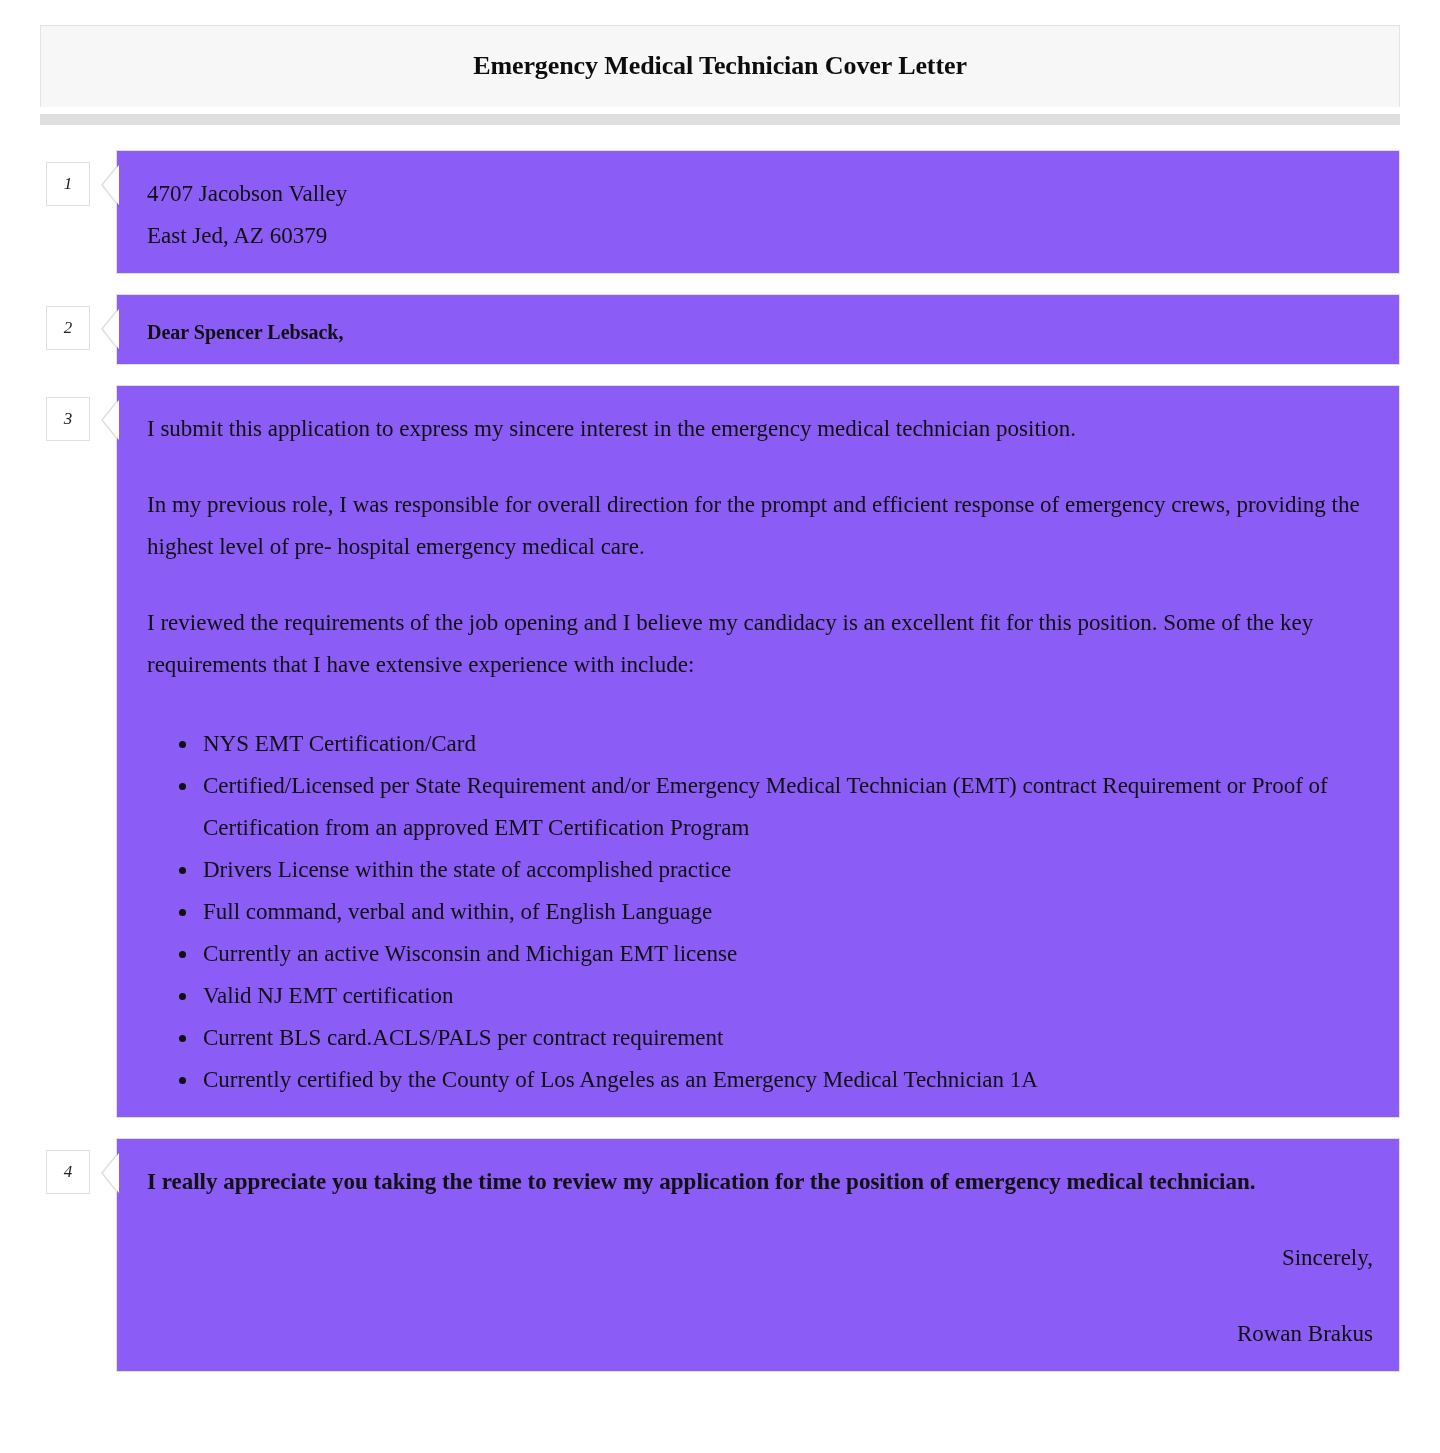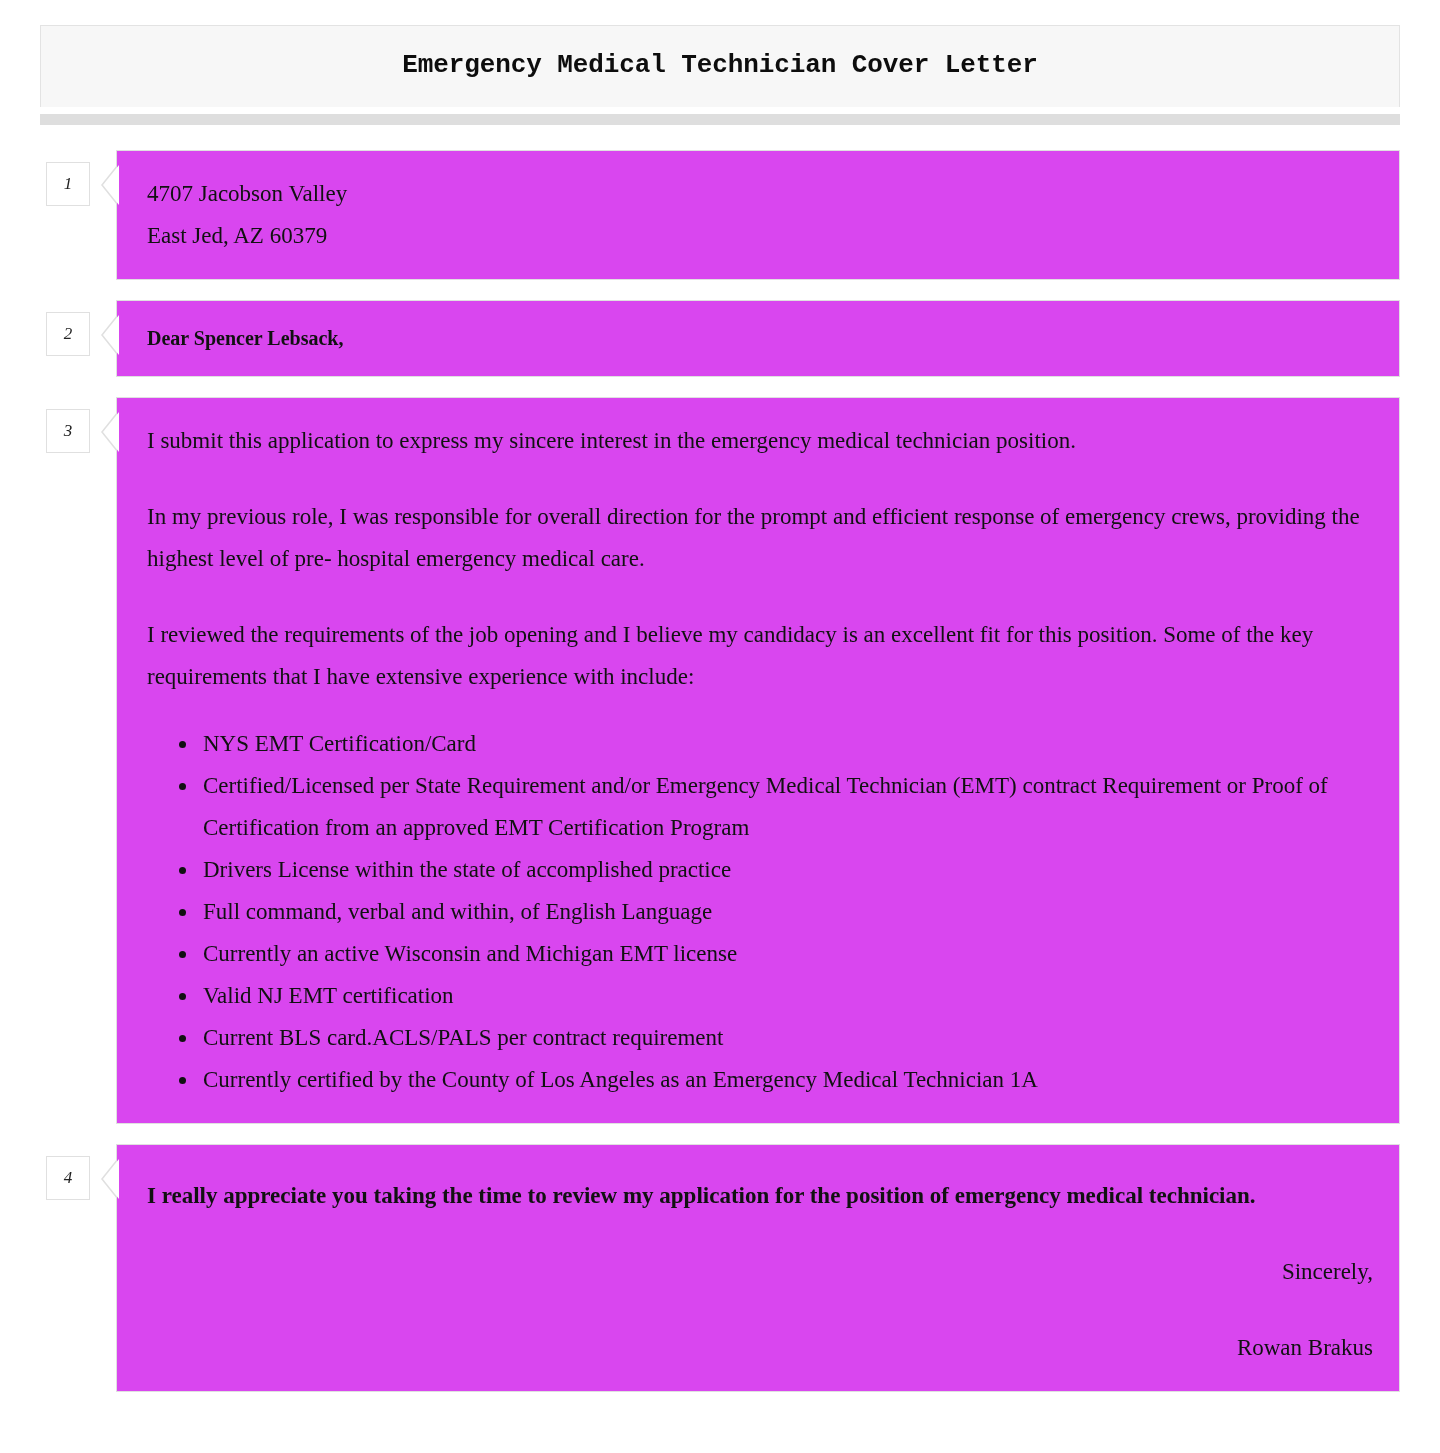--- a/index.html
+++ b/index.html
@@ -29,21 +29,21 @@
     top: 25px;
     width: 1360px;
     box-sizing: border-box;
     background: #f7f7f7;
     border: 1px solid #e3e3e3;
     border-bottom: 0;
     padding: 24px 20px 26px 20px;
     text-align: center;
   }
   .header-title {
-    font-family: Liberation Mono, monospace;
+    font-family: Liberation Serif, serif;
     font-weight: bold;
     font-size: 26px;
     line-height: 1.2;
     color: #0d0d0d;
     letter-spacing: -0.1px;
   }
   .header-rule {
     position: absolute;
     left: 40px;
     top: 114px;
@@ -83,23 +83,23 @@
     text-align: center;
     color: #222222;
     z-index: 3;
   }
 
   .bubble {
     position: relative;
     margin-left: 116px;
     margin-right: 40px;
     box-sizing: border-box;
-    background: #d946ef;
+    background: #8b5cf6;
     border: 1px solid #e0e0e0;
-    padding: 22px 26px 22px 30px;
+    padding: 22px 26px 16px 30px;
   }
 
   
   .bubble .notch,
   .bubble .notch-fill {
     position: absolute;
     left: -16px;
     top: 14px;
     width: 0;
     height: 0;
@@ -114,37 +114,37 @@
   }
 
   
   .para {
     font-size: 23px;
     line-height: 1.83;
     color: #111111;
     margin: 0;
   }
   .para + .para { margin-top: 34px; }
-  .para.bold { font-weight: bold; margin-top: 8px; }
+  .para.bold { font-weight: bold; }
 
   .addr-line {
     font-size: 23px;
     line-height: 1.83;
     color: #111111;
   }
 
   .salutation {
     font-size: 20px;
     font-weight: bold;
     line-height: 1.55;
     color: #111111;
   }
 
   ul.req-list {
-    margin: 24px 0 0 0;
+    margin: 36px 0 0 0;
     padding-left: 52px;
     list-style: disc;
   }
   ul.req-list li {
     font-size: 23px;
     line-height: 1.83;
     color: #111111;
     padding-left: 4px;
   }
 

